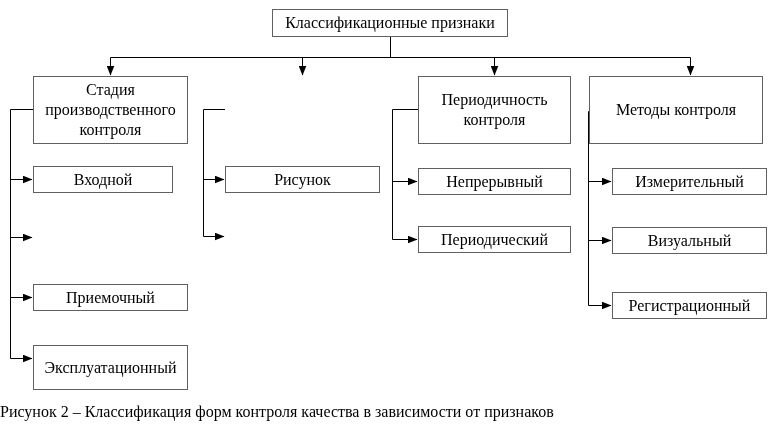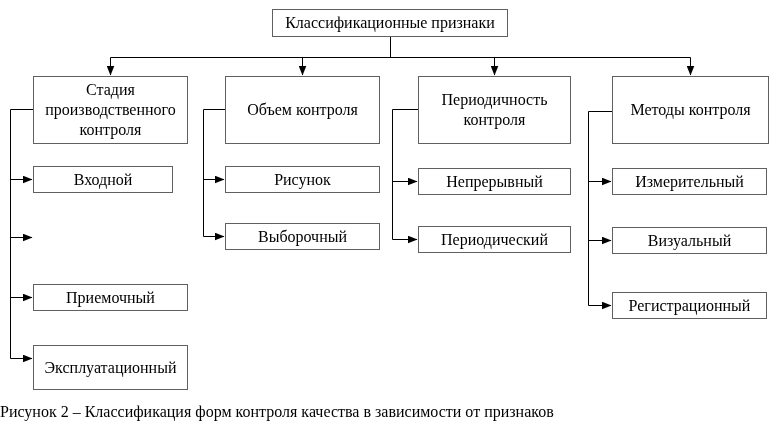--- a/index.html
+++ b/index.html
@@ -95,28 +95,26 @@
     </g>
   </svg>
 
   <div class="box" style="left:272px;top:9px;width:236px;height:28px">Классификационные признаки</div>
 
   <div class="box" style="left:33px;top:76px;width:155px;height:68px">Стадия производственного контроля</div>
   <div class="box" style="left:33px;top:166px;width:140px;height:27px">Входной</div>
   <div class="box" style="left:33px;top:284px;width:155px;height:27px">Приемочный</div>
   <div class="box" style="left:33px;top:345px;width:155px;height:45px">Эксплуатационный</div>
 
-  <div class="box" style="left:225px;top:76px;width:155px;height:68px">Объем контроля</div>
   <div class="box" style="left:225px;top:166px;width:155px;height:27px">Рисунок</div>
-  <div class="box" style="left:225px;top:223px;width:155px;height:27px">Выборочный</div>
 
   <div class="box" style="left:418px;top:76px;width:153px;height:68px">Периодичность контроля</div>
   <div class="box" style="left:418px;top:168px;width:153px;height:27px">Непрерывный</div>
   <div class="box" style="left:418px;top:226px;width:153px;height:27px">Периодический</div>
 
-  <div class="box" style="left:612px;top:76px;width:157px;height:68px">Методы контроля</div>
+  <div class="box" style="left:589px;top:76px;width:174px;height:68px">Методы контроля</div>
   <div class="box" style="left:612px;top:168px;width:155px;height:27px">Измерительный</div>
   <div class="box" style="left:612px;top:227px;width:155px;height:27px">Визуальный</div>
   <div class="box" style="left:612px;top:292px;width:155px;height:27px">Регистрационный</div>
 
   <div class="caption">Рисунок 2 – Классификация форм контроля качества в зависимости от признаков</div>
 
 </div>
 
 </body></html>

